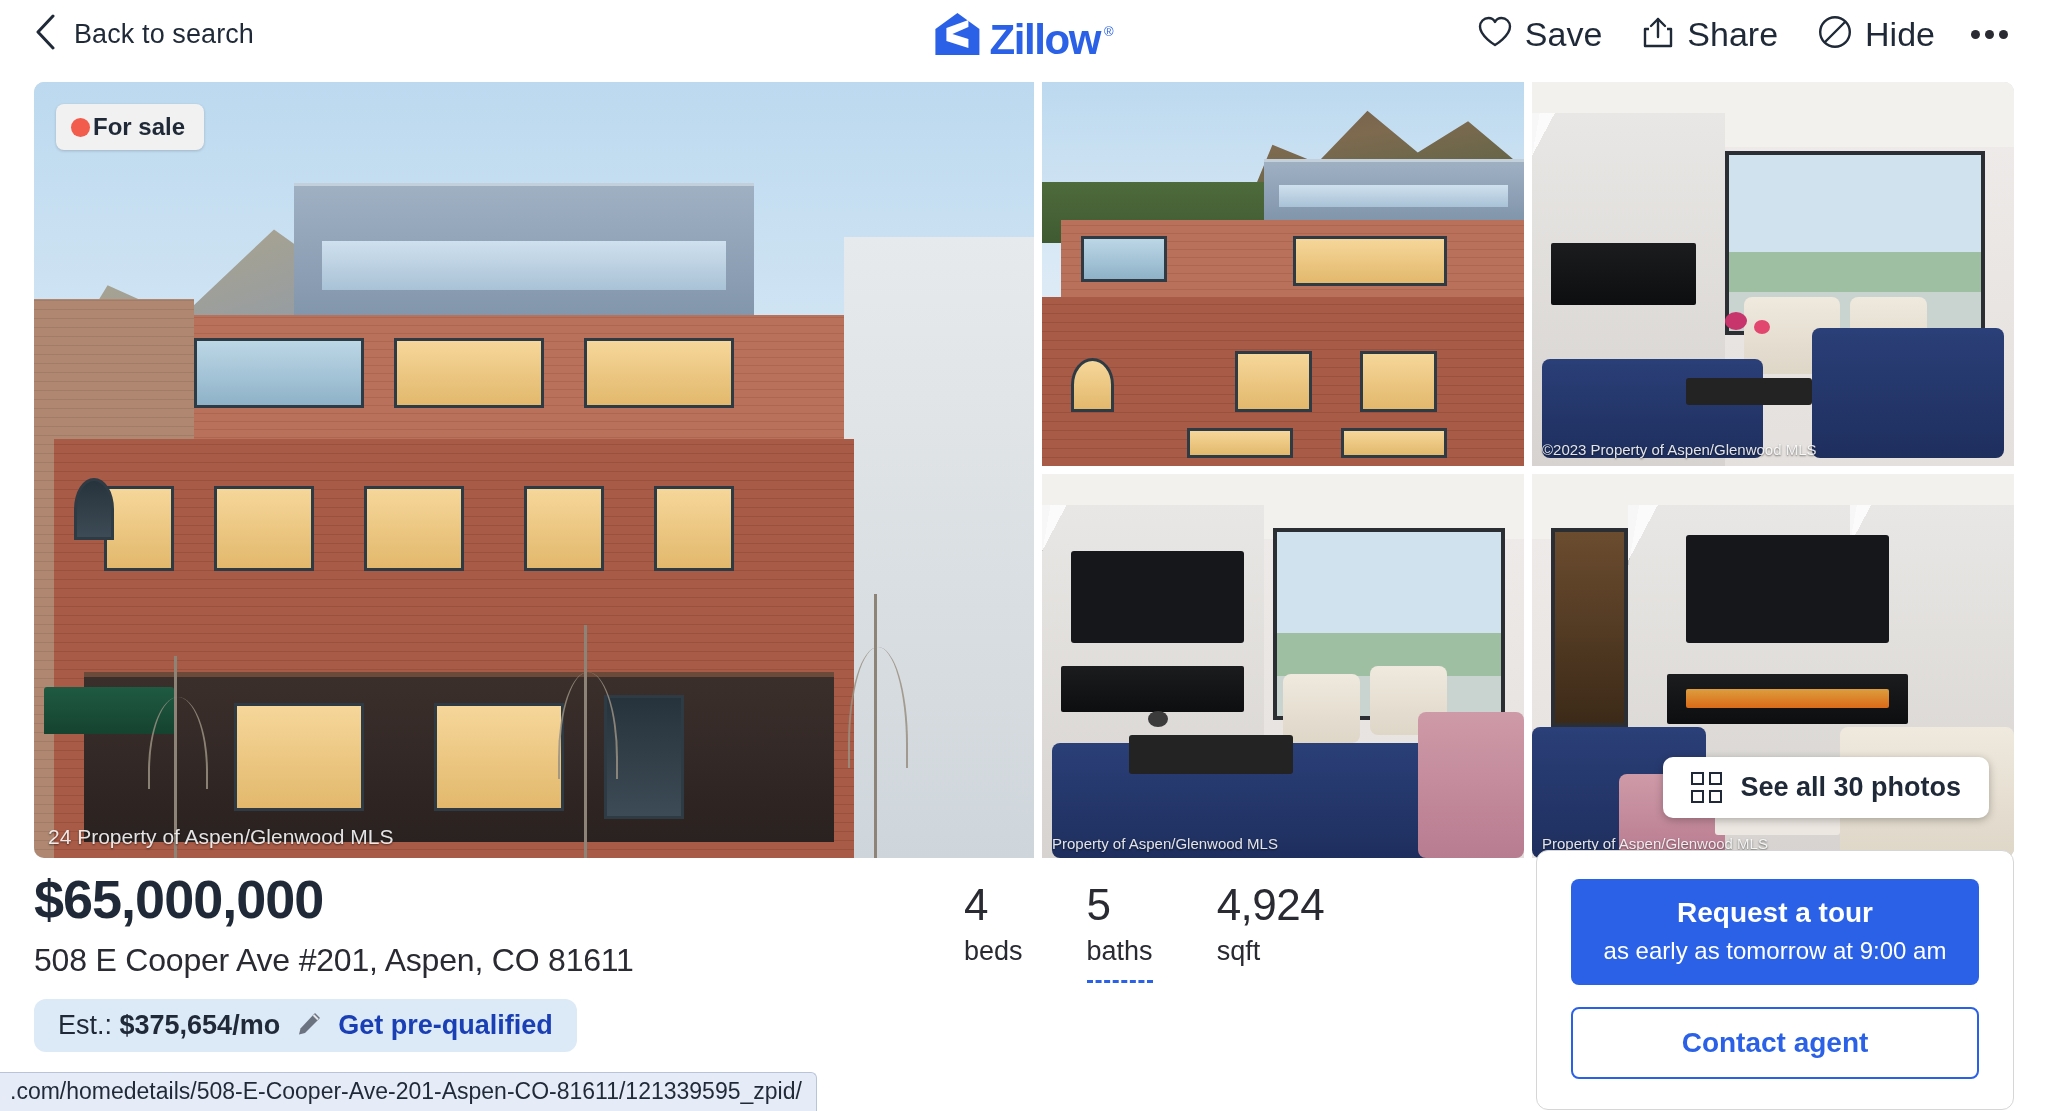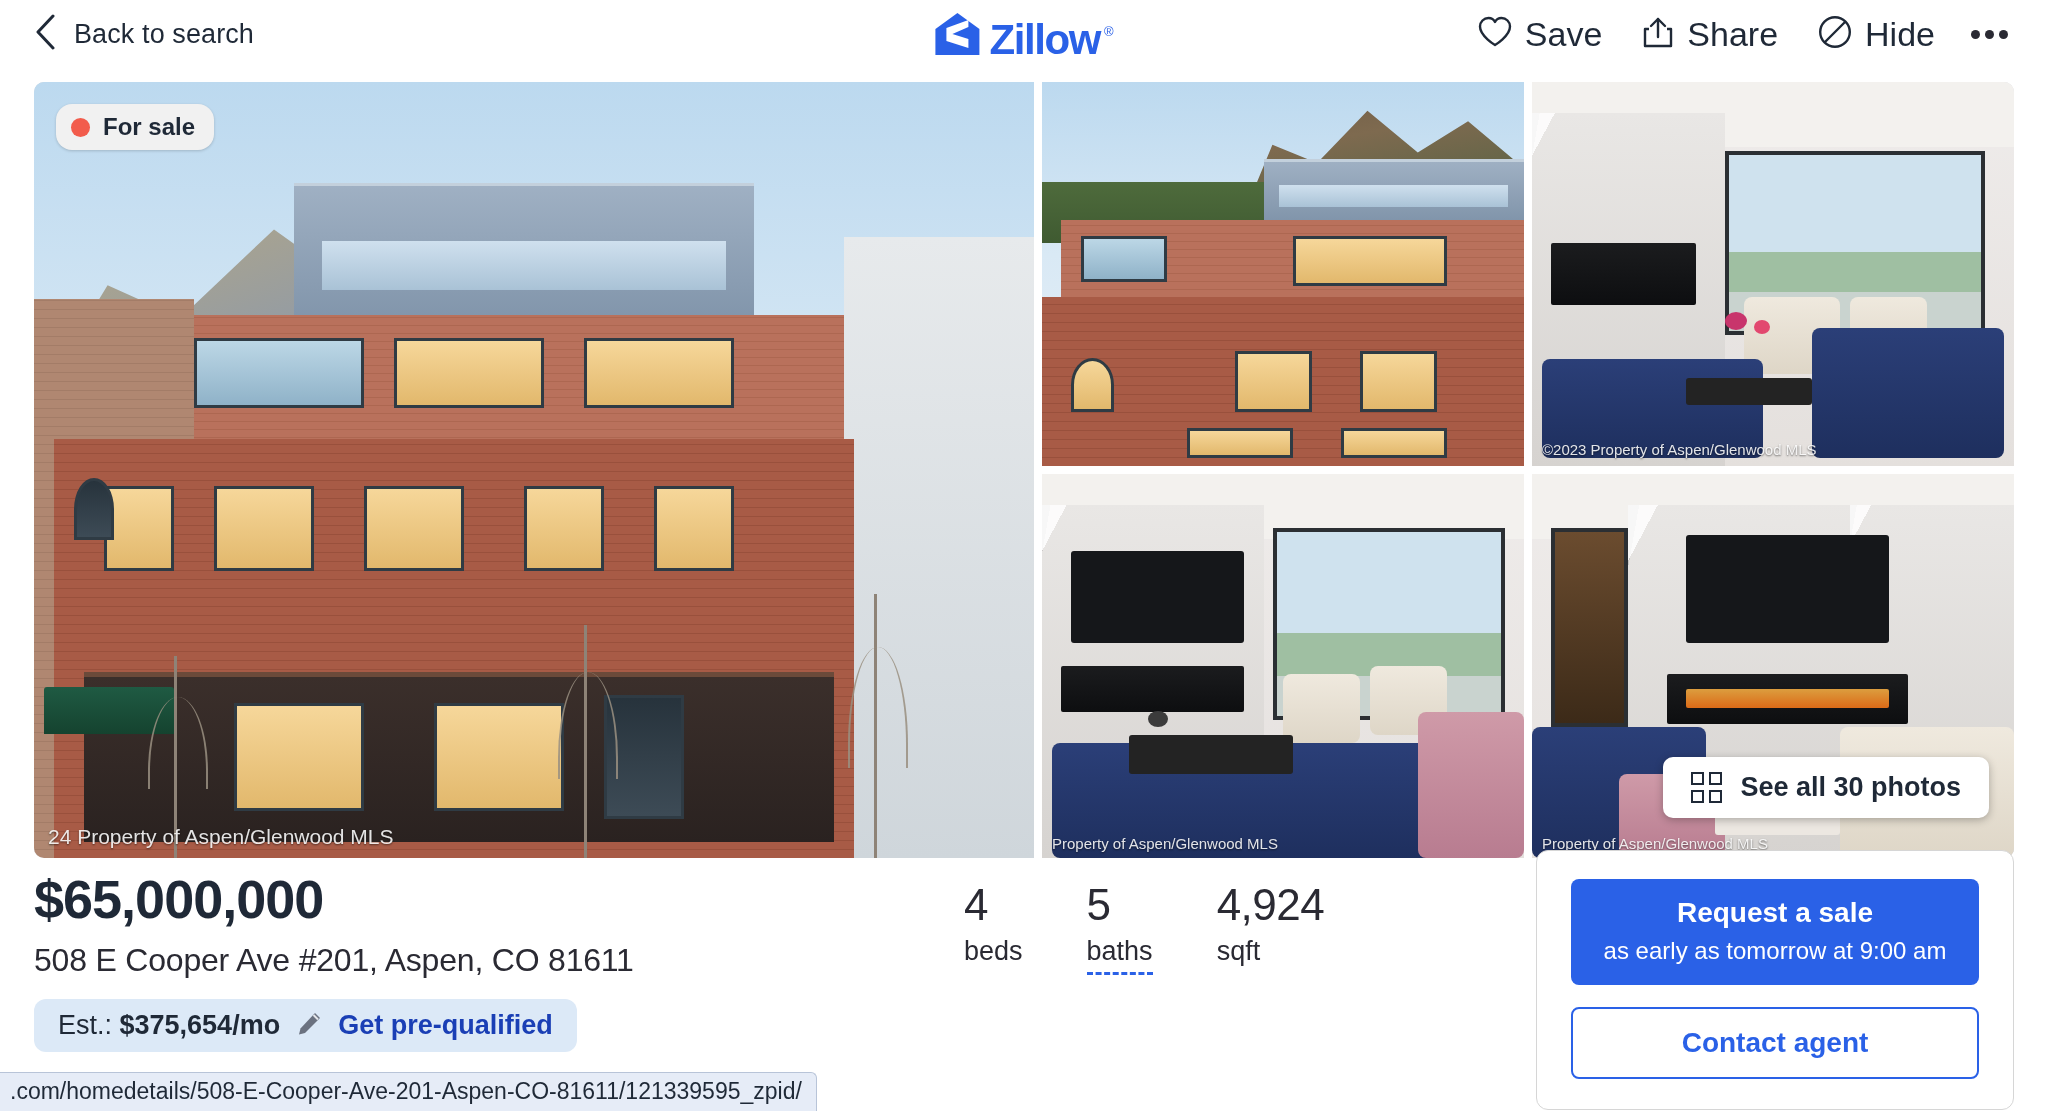--- a/index.html
+++ b/index.html
@@ -171,23 +171,23 @@
     position:absolute; left:10px; bottom:6px;
     font-size: 15px; color: rgba(255,255,255,.88);
     text-shadow: 0 1px 2px rgba(0,0,0,.55);
     font-family: "Liberation Sans", sans-serif; white-space: nowrap;
   }
   .wm.main { left: 14px; bottom: 9px; font-size: 21px; }
   .wm.tr { bottom: 8px; }
 
   .badge-forsale {
     position:absolute; left:22px; top:22px;
-    background:#f1f1f1; border-radius: 16px;
+    background:#f1f1f1; border-radius: 8px;
     padding: 9px 19px 9px 15px;
-    display:flex; align-items:center; gap:13px;
+    display:flex; align-items:center; gap:3px;
     box-shadow: 0 1px 3px rgba(0,0,0,.18);
   }
   .badge-dot { width:19px; height:19px; border-radius:50%; background:#f25c4c; }
   .badge-text { font-size:24px; font-weight:700; color:#1f2937; }
 
   .see-all {
     position:absolute; right: 25px; bottom: 24px;
     background:#ffffff; border-radius:10px;
     padding: 15px 28px;
     display:flex; align-items:center; gap:18px;
@@ -215,21 +215,21 @@
   }
   .est-text { font-size:27px; color:#1f2937; }
   .est-text b { font-weight:700; }
   .pencil { display:block; }
   .prequal { font-size:27px; font-weight:700; color:#1a3fb5; cursor:pointer; }
 
   .facts { display:flex; gap: 0; padding-top: 12px; }
   .fact { padding-right: 64px; }
   .fact-num { font-size: 44px; color:#2a2a33; letter-spacing:-.5px; }
   .fact-lbl { font-size: 27px; color:#2a2a33; margin-top: 6px; }
-  .fact-lbl.hint { border-bottom: 3px dashed #2a61e7; padding-bottom: 5px; display:inline-block; cursor:pointer;}
+  .fact-lbl.hint { border-bottom: 3px dashed #2a61e7; padding-bottom: 13px; display:inline-block; cursor:pointer;}
 
   .cta-card {
     position: absolute; right: 0; top: -18px;
     width: 478px;
     border: 1px solid #d6d6d6; border-radius: 12px;
     background:#fff; padding: 28px 34px 30px 34px;
   }
   .btn-primary {
     background:#2a61e7; color:#fff; border:none; border-radius:8px;
     width:100%; padding: 18px 10px 20px 10px; cursor:pointer;
@@ -477,20 +477,20 @@
       <div class="fact-lbl hint">baths</div>
     </div>
     <div class="fact">
       <div class="fact-num">4,924</div>
       <div class="fact-lbl">sqft</div>
     </div>
   </div>
 
   <div class="cta-card">
     <button class="btn-primary">
-      <span class="t1">Request a sale</span>
+      <span class="t1">Request a tour</span>
       <span class="t2">as early as tomorrow at 9:00 am</span>
     </button>
     <button class="btn-outline">Contact agent</button>
   </div>
 </div>
 
 <div class="statusbar">.com/homedetails/508-E-Cooper-Ave-201-Aspen-CO-81611/121339595_zpid/</div>
 
 </body></html>

